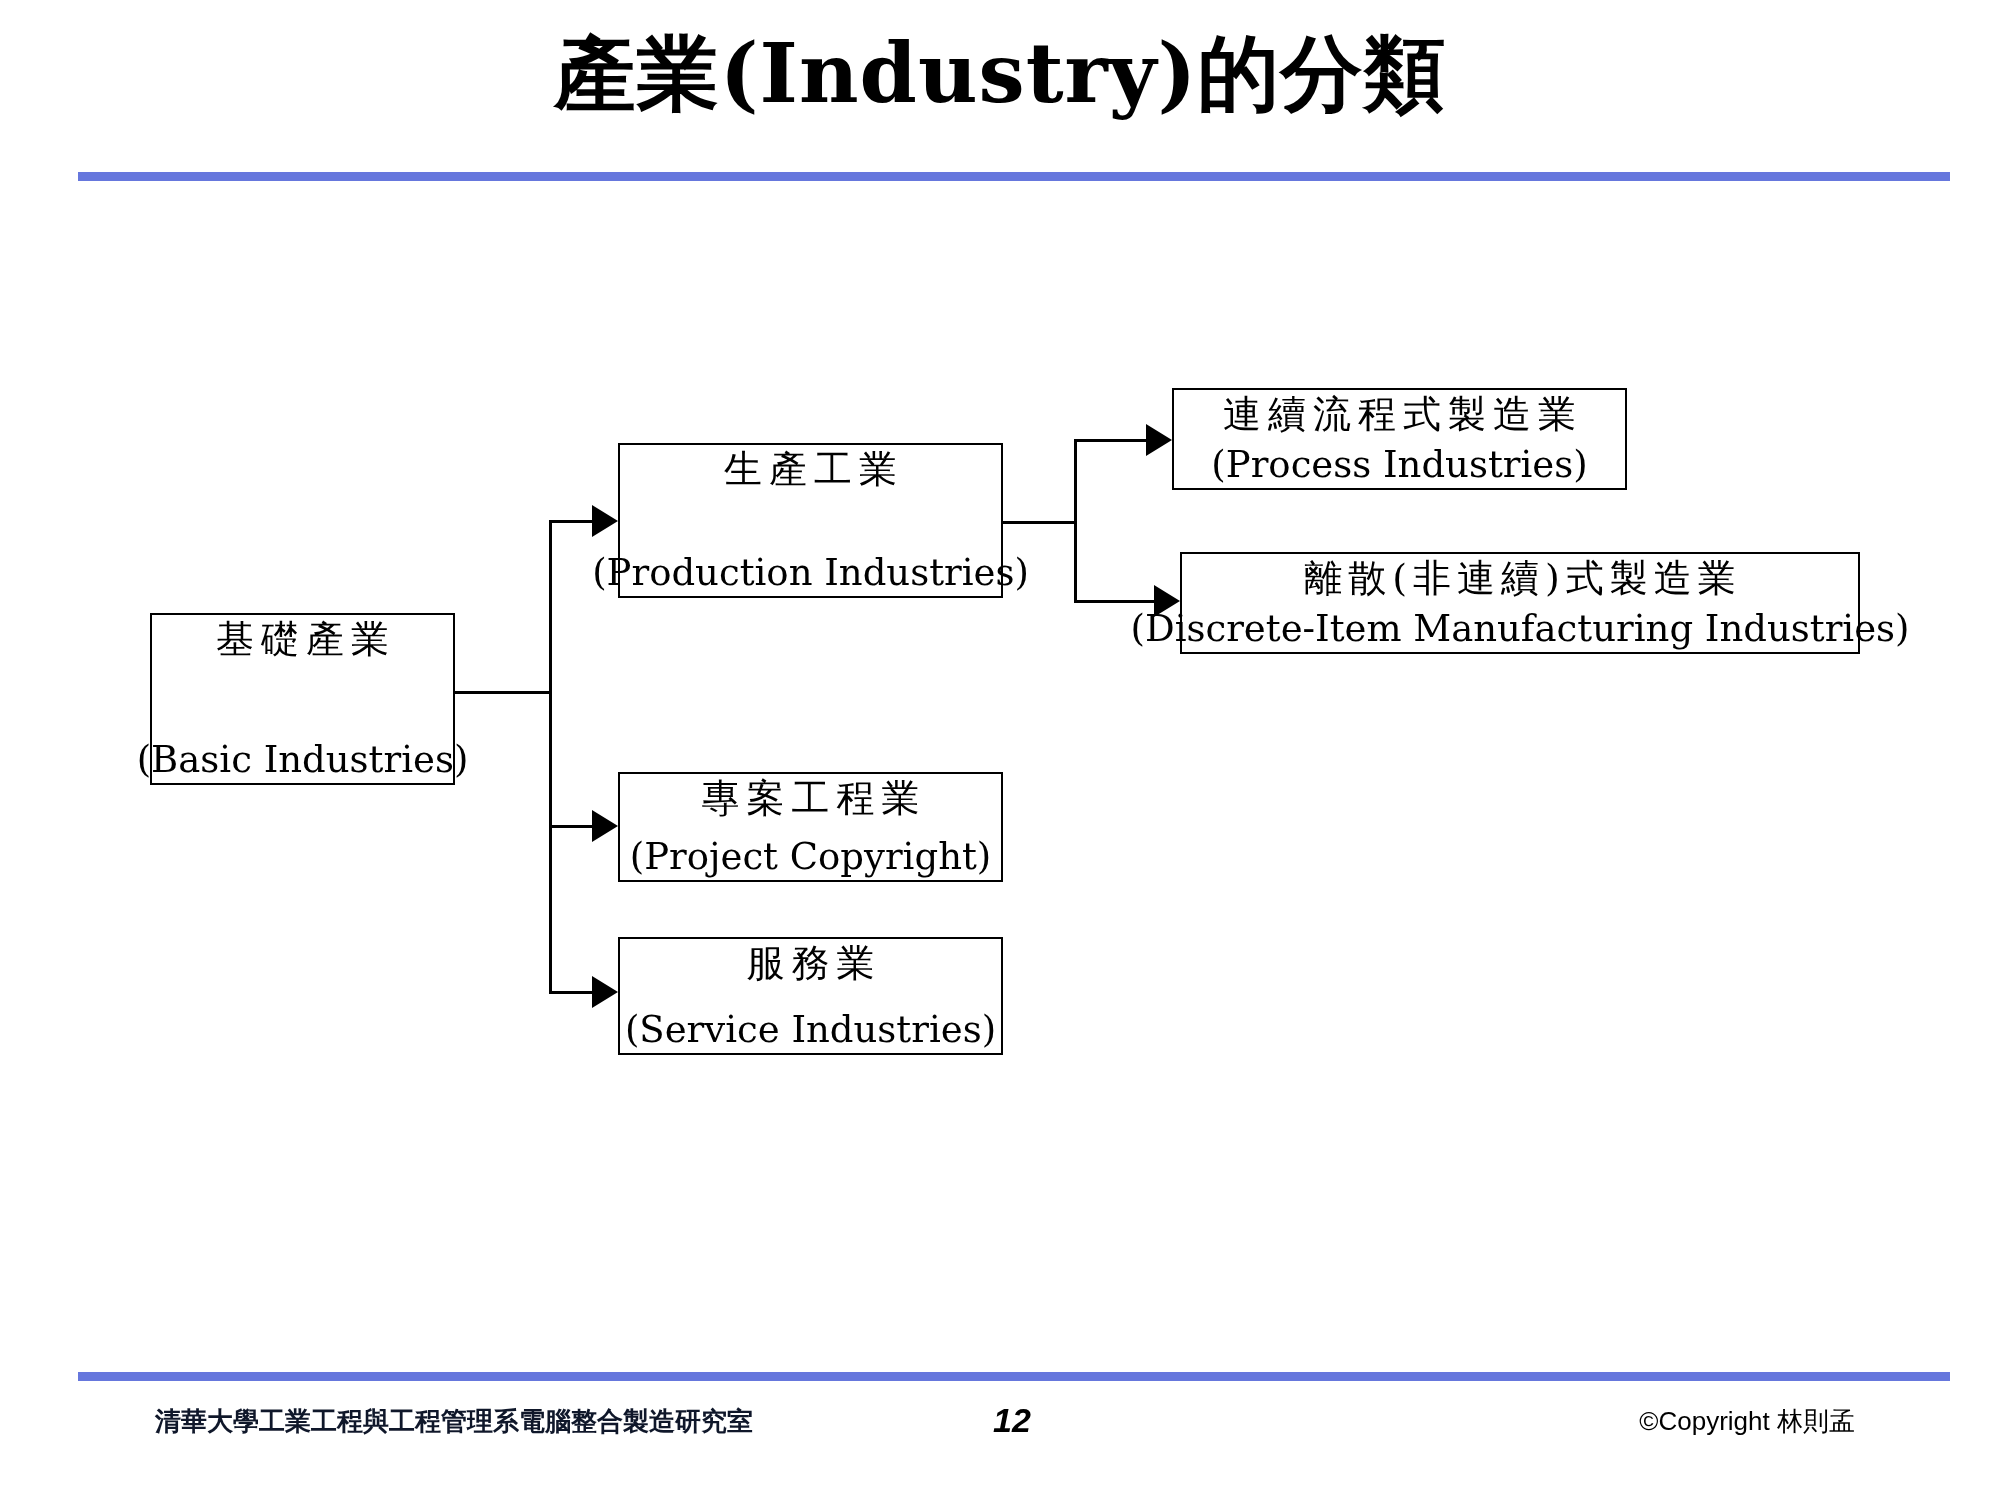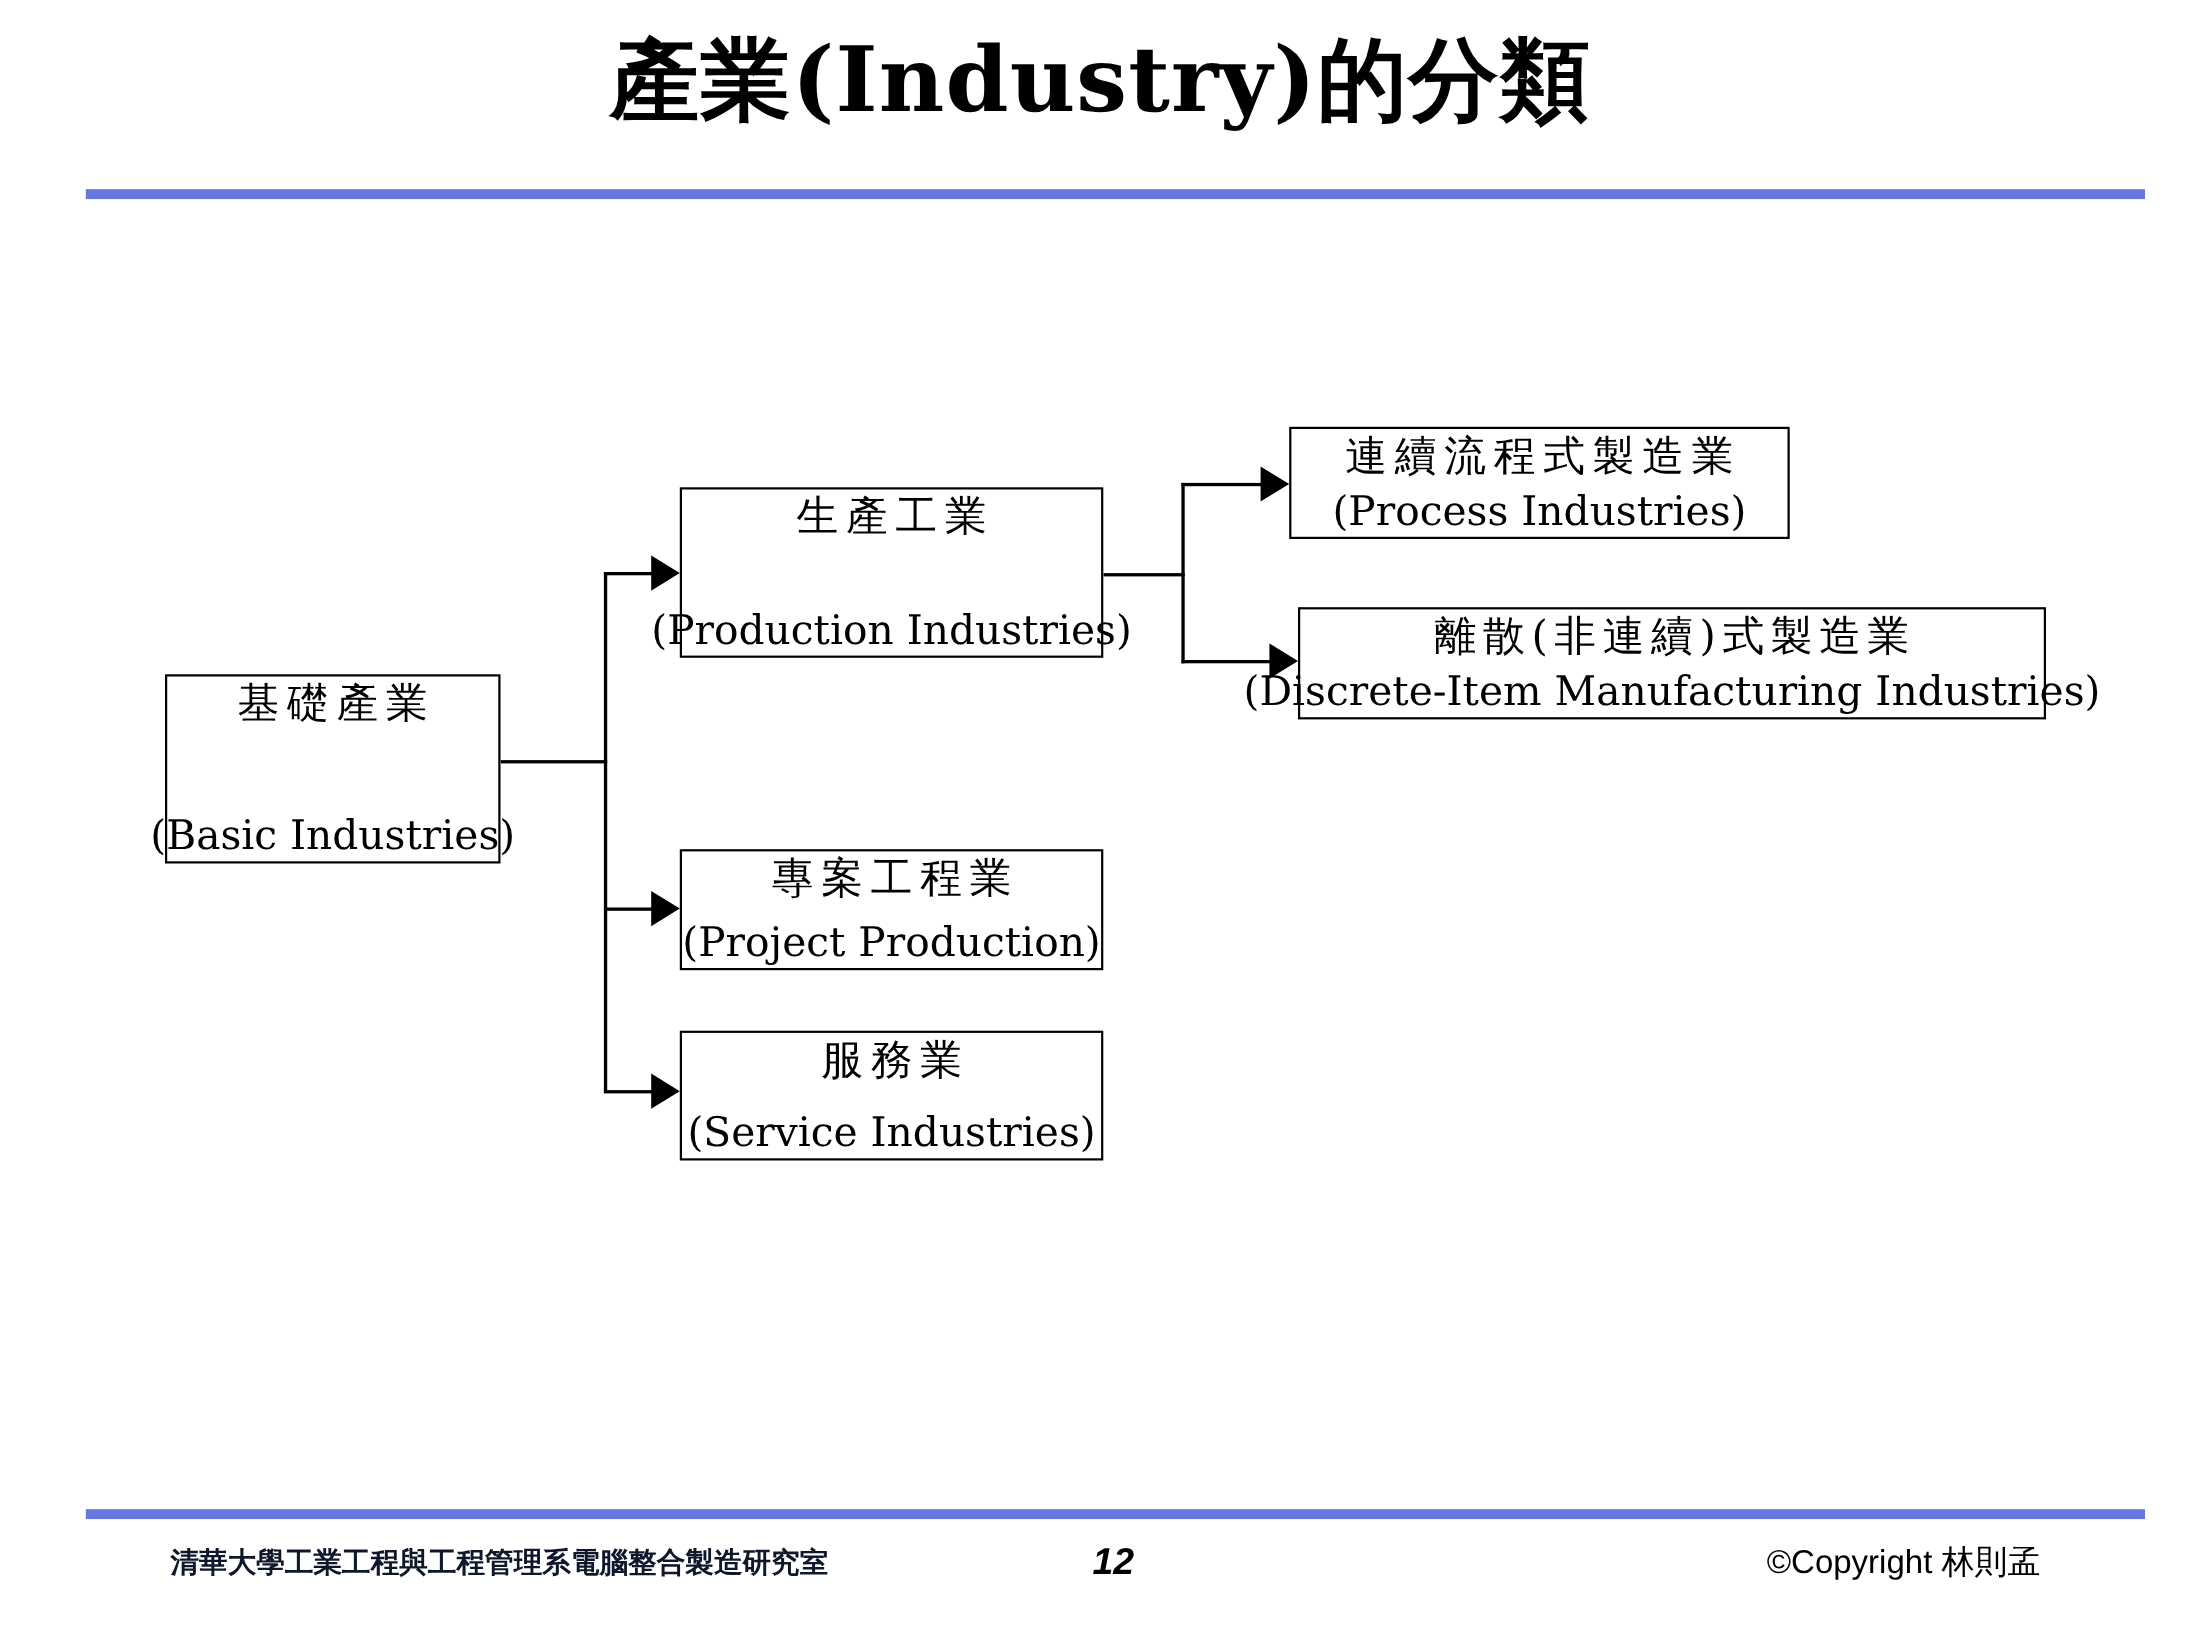--- a/index.html
+++ b/index.html
@@ -75,21 +75,21 @@
     font-style: italic;
     font-size: 34px;
     line-height: 40px;
     padding-left: 12px;
   }
   .footer-right {
     position: absolute;
     right: 145px;
     top: 1402px;
     font-family: "Liberation Sans", "DejaVu Sans", sans-serif;
-    font-size: 30px;
+    font-size: 26px;
     line-height: 38px;
     white-space: nowrap;
   }
   .footer-right .cjk {
     font-family: "DejaVu Serif", "Liberation Serif", serif;
   }
 
   
   #diagram {
     position: absolute;
@@ -204,21 +204,21 @@
       <div class="en">(Basic Industries)</div>
     </div>
 
     <div class="node" id="node-production">
       <div class="cn">生產工業</div>
       <div class="en">(Production Industries)</div>
     </div>
 
     <div class="node" id="node-project">
       <div class="cn">專案工程業</div>
-      <div class="en">(Project Production)</div>
+      <div class="en">(Project Copyright)</div>
     </div>
 
     <div class="node" id="node-service">
       <div class="cn">服務業</div>
       <div class="en">(Service Industries)</div>
     </div>
 
     <div class="node" id="node-process">
       <div class="cn">連續流程式製造業</div>
       <div class="en">(Process Industries)</div>

